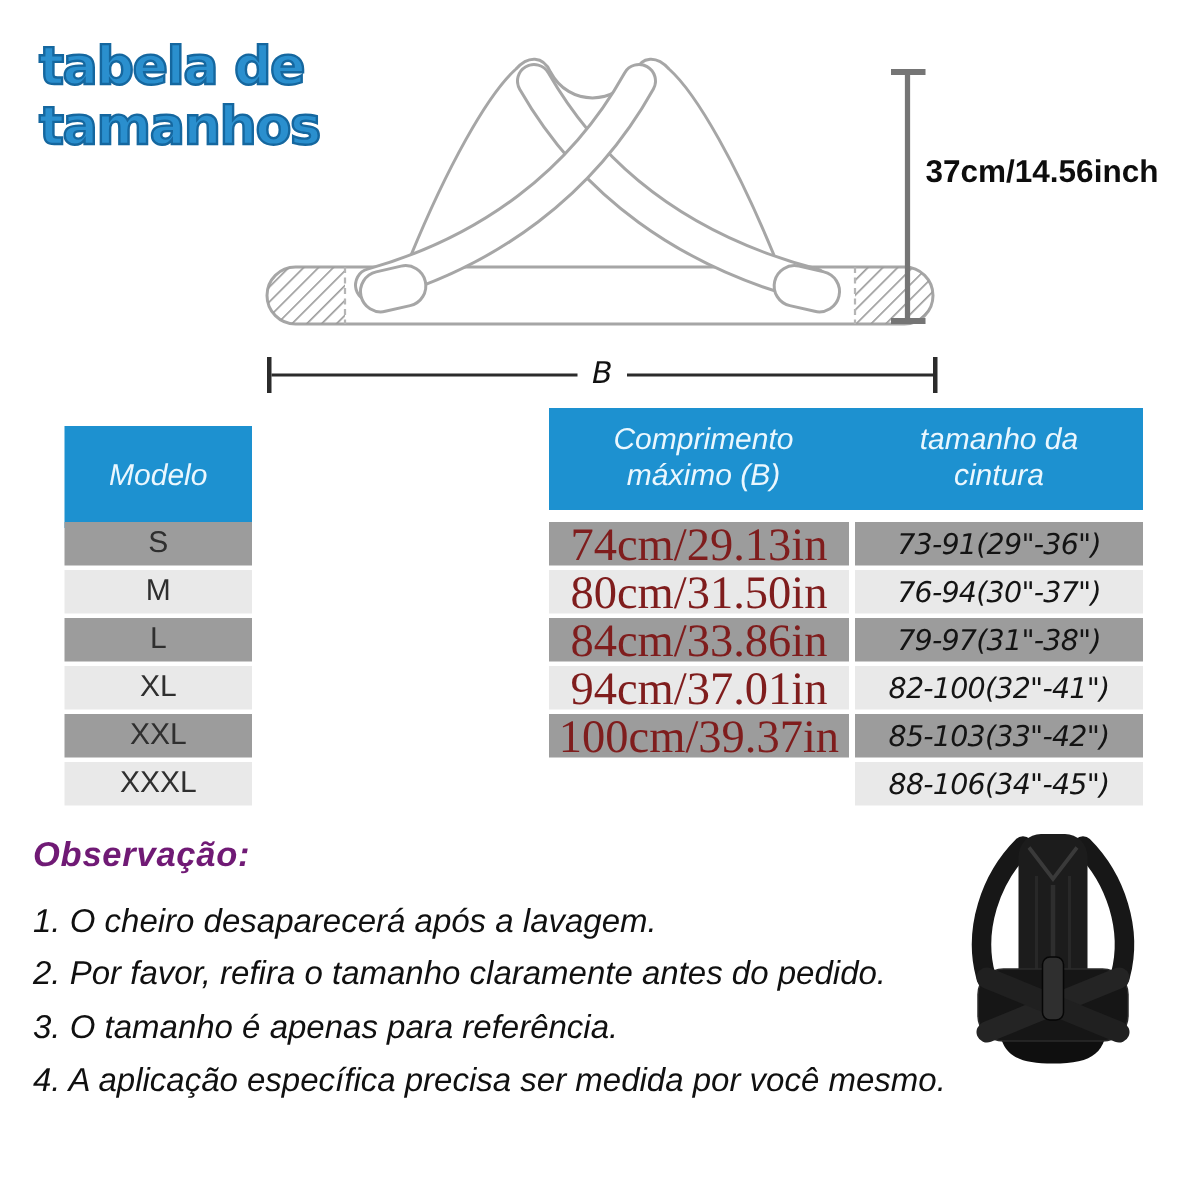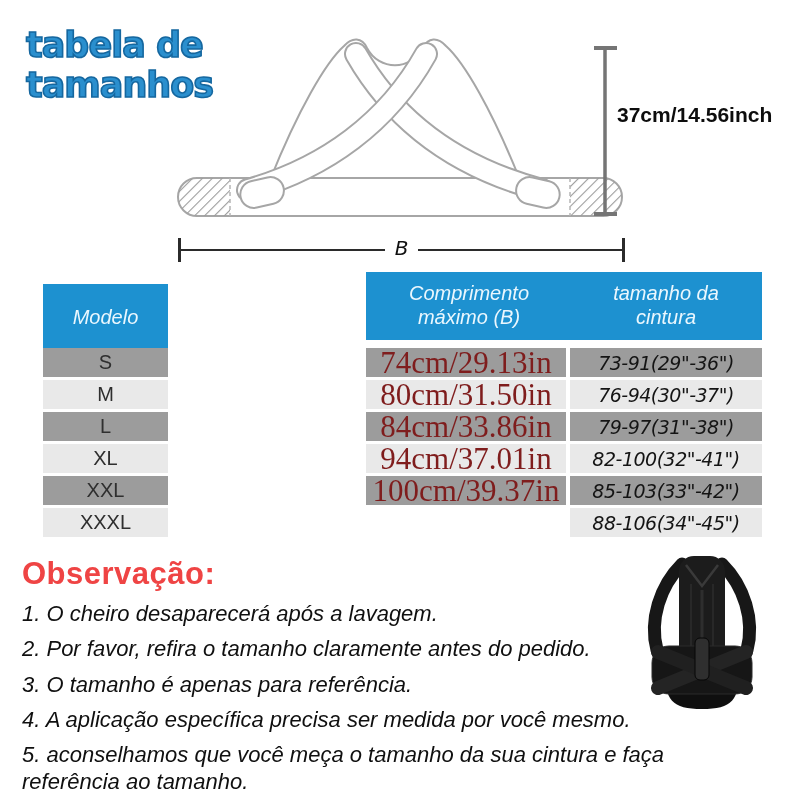--- a/index.html
+++ b/index.html
@@ -31,22 +31,22 @@
   .cell{display:flex;align-items:center;justify-content:center;height:29px;}
   .c1{left:43px;width:125px;font-size:20px;color:#2f2f2f;}
   .c2{left:366px;width:200px;font-family:Liberation Serif, serif;font-size:31px;color:#7f1d1d;}
   .c3{left:570px;width:192px;font-family:"DejaVu Sans",sans-serif;font-style:italic;
       font-size:19px;color:#141414;letter-spacing:-0.5px;}
   .rd{background:var(--row-dark,#9c9c9c);}
   .rl{background:var(--row-light,#e9e9e9);}
   .r0{top:348px;} .r1{top:380px;} .r2{top:412px;} .r3{top:444px;} .r4{top:476px;} .r5{top:508px;}
 
   
-  .notes-heading{left:22px;top:556px;font-size:31px;font-weight:bold;
-                 color:#ef4444;letter-spacing:0.5px;}
+  .notes-heading{left:22px;top:556px;font-size:23px;font-weight:bold;font-style:italic;
+                 color:#701a75;letter-spacing:0.5px;}
   .notes{left:22px;top:600px;width:648px;font-style:italic;font-size:22px;color:#101010;}
   .notes .note{margin-bottom:8px;line-height:1.24;white-space:pre-line;}
 </style>
 </head>
 <body>
 
 <div id="canvas">
 
   <div class="abs title">
     <div>tabela de</div>
@@ -125,22 +125,20 @@
 
   <div class="abs cell c1 rl r5">XXXL</div>
   <div class="abs cell c3 rl r5">88-106(34"-45")</div>
 
   <div class="abs notes-heading">Observação:</div>
   <div class="abs notes">
     <div class="note">1. O cheiro desaparecerá após a lavagem.</div>
     <div class="note">2. Por favor, refira o tamanho claramente antes do pedido.</div>
     <div class="note">3. O tamanho é apenas para referência.</div>
     <div class="note">4. A aplicação específica precisa ser medida por você mesmo.</div>
-    <div class="note">5. aconselhamos que você meça o tamanho da sua cintura e faça
-referência ao tamanho.</div>
   </div>
 
   <svg class="abs" style="left:636px;top:552px" width="132" height="168" viewBox="0 0 132 168">
     <path d="M46,12 C24,34 13,68 21,98 C24,108 31,112 38,107" fill="none" stroke="#171717" stroke-width="13" stroke-linecap="round"></path>
     <path d="M86,12 C108,34 119,68 111,98 C108,108 101,112 94,107" fill="none" stroke="#171717" stroke-width="13" stroke-linecap="round"></path>
     <path d="M30,118 C28,148 36,157 66,157 C96,157 104,148 102,118 Z" fill="#0f0f0f"></path>
     <rect x="43" y="4" width="46" height="118" rx="15" fill="#1c1c1c"></rect>
     <path d="M50,13 L66,34 L82,13" fill="none" stroke="#3a3a3a" stroke-width="2.5"></path>
     <line x1="66" y1="38" x2="66" y2="116" stroke="#2e2e2e" stroke-width="3"></line>
     <line x1="55" y1="32" x2="55" y2="114" stroke="#282828" stroke-width="2"></line>

